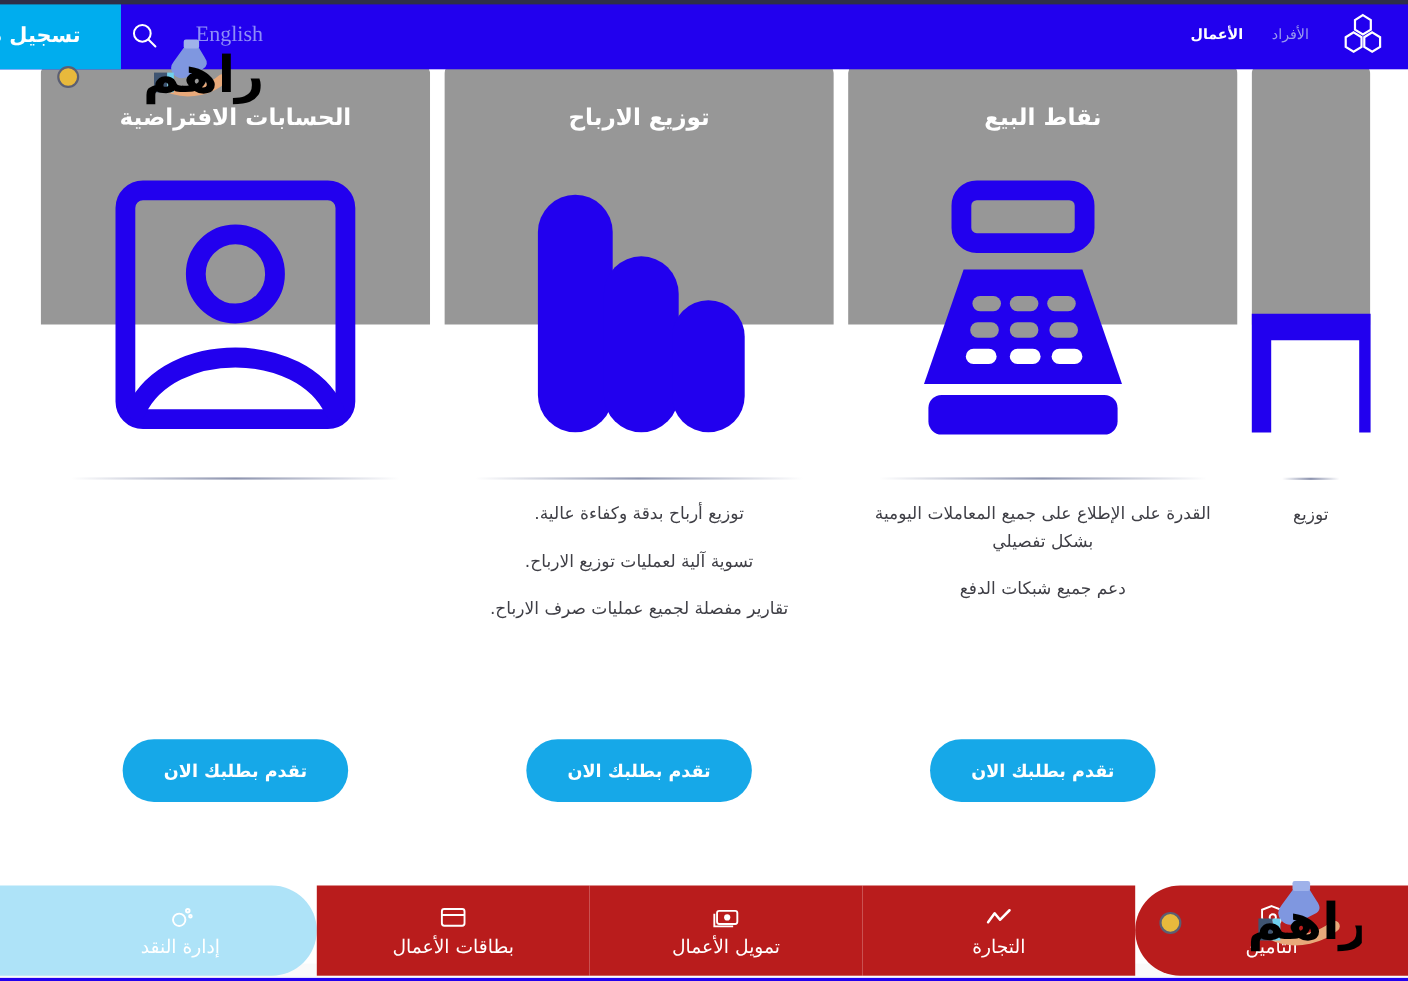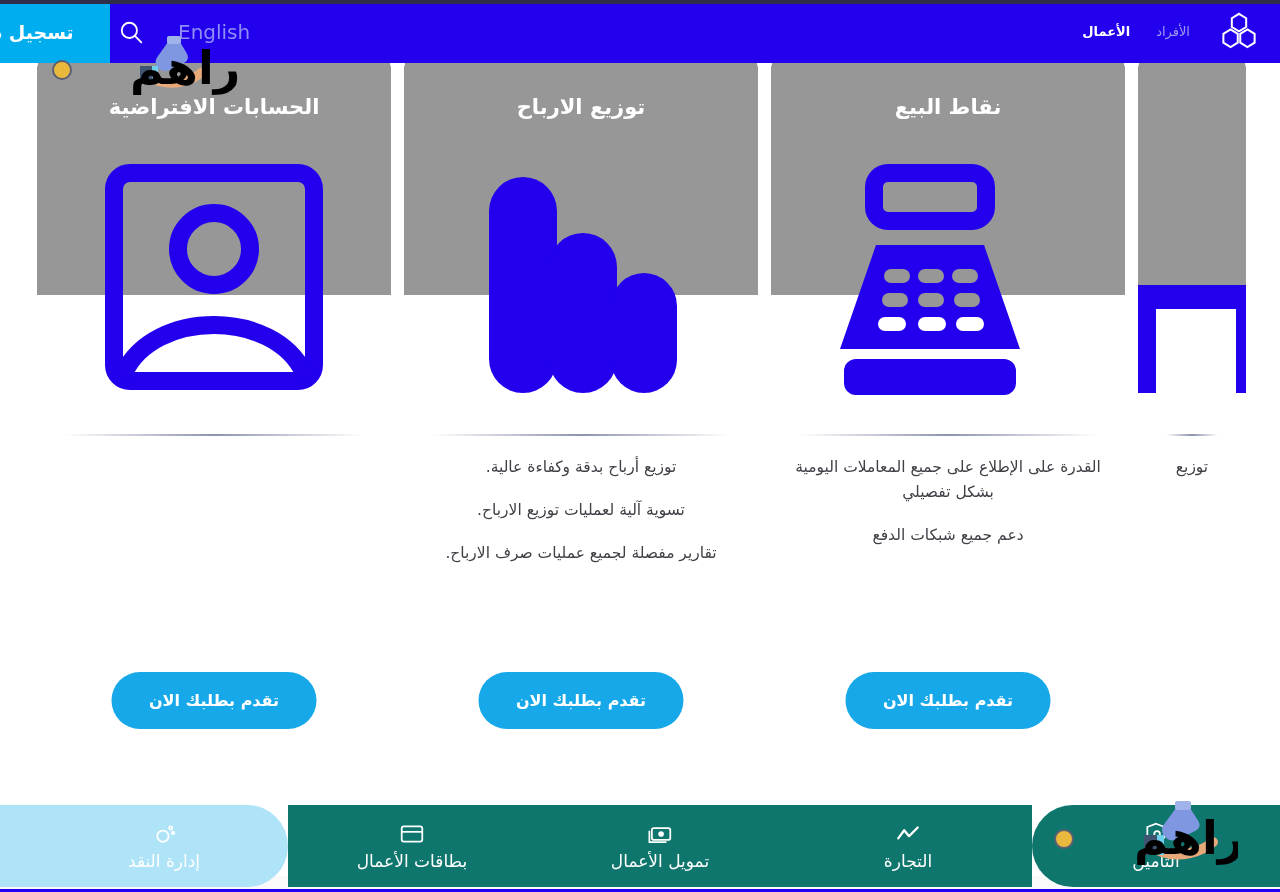--- a/index.html
+++ b/index.html
@@ -23,21 +23,21 @@
   .login-btn{
     position:absolute;top:0;left:0;width:110px;height:63px;
     background:#00adee;color:#ffffff;
     display:flex;align-items:center;justify-content:center;
     font-size:19px;font-weight:700;white-space:nowrap;
     overflow:hidden;cursor:pointer;
   }
   .login-btn span{ transform:translateX(-22px); }
   .hdr-left{
     position:absolute;left:118px;top:0;height:63px;
-    display:flex;align-items:center;gap:34px;
+    display:flex;align-items:center;gap:34px;font-family:Liberation Serif, serif;
   }
   .lang-link{
     color:#8e8ef7;font-size:20px;font-weight:400;
     cursor:pointer;direction:ltr;
   }
   .search-ic{width:26px;height:26px;cursor:pointer;display:block;}
   .hdr-right{
     position:absolute;right:18px;top:0;height:63px;
     display:flex;align-items:center;gap:26px;flex-direction:row;
   }
@@ -91,21 +91,21 @@
   }
   .partial .card-divider{top:377px;}
 
   
   #bottomnav{
     position:absolute;left:0;bottom:5px;width:1280px;height:82px;
     display:flex;flex-direction:row-reverse;
     background:transparent;z-index:30;
   }
   .bn-item{
-    flex:1 1 0;height:82px;background:#0f766e;
+    flex:1 1 0;height:82px;background:#b91c1c;
     color:#ffffff;display:flex;flex-direction:column;
     align-items:center;justify-content:center;gap:4px;
     font-size:17px;cursor:pointer;position:relative;
   }
   .bn-item:first-child{
     background:#aee3f8;border-radius:0 42px 42px 0;padding-left:40px;
   }
   .bn-item:last-child{
     border-radius:42px 0 0 42px;
   }

